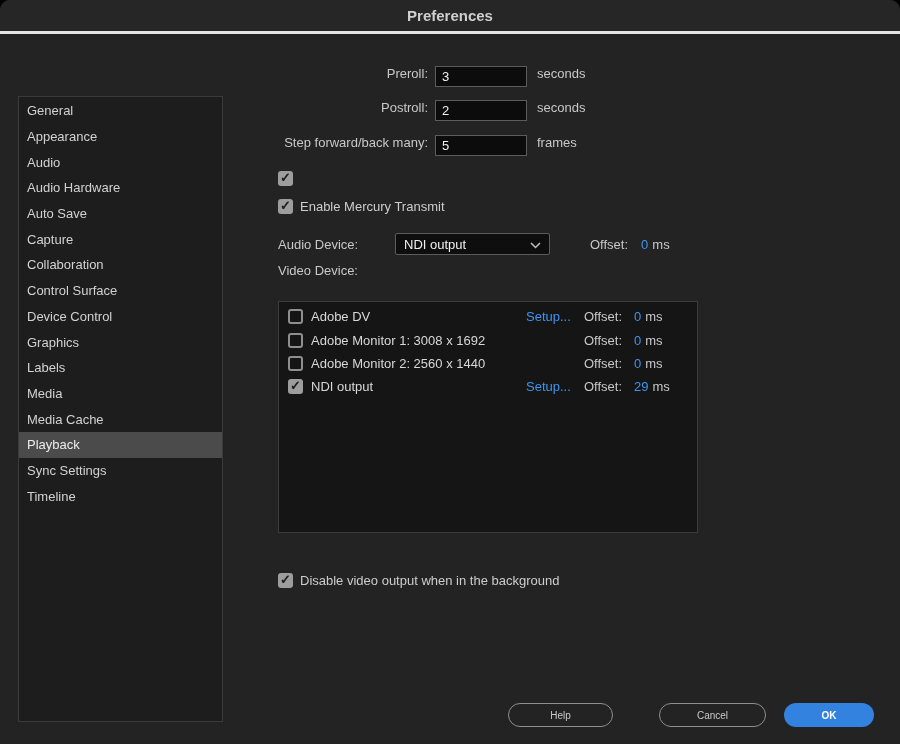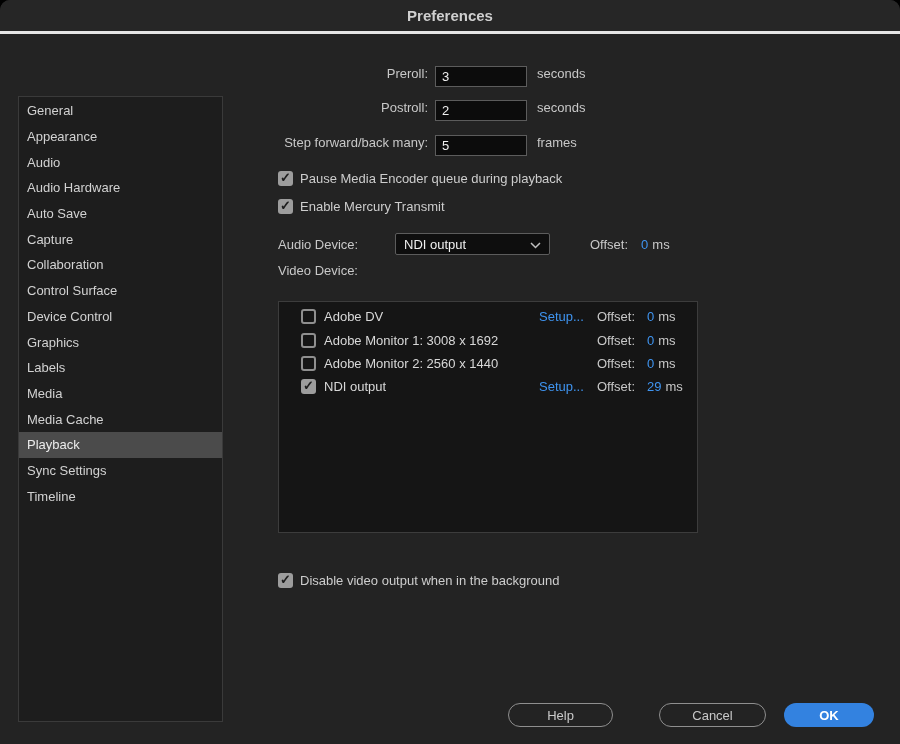--- a/index.html
+++ b/index.html
@@ -60,32 +60,32 @@
   .offset-group { display:flex; align-items:center; margin-left:20px; font-size:13px; }
   .offset-label { color:#c8c8c8; }
   .offset-value { color:var(--link,#3f94f0); margin-left:13px; }
   .offset-unit { color:#c8c8c8; margin-left:4px; }
   
   .video-label { position:absolute; left:278px; top:263px; color:#c8c8c8; font-size:13px; }
   .video-box {
     position:absolute; left:278px; top:301px; width:420px; height:232px;
     background:#151515; border:1px solid #3c3c3c; box-sizing:border-box; padding-top:3px;
   }
-  .v-row { height:23.4px; display:flex; align-items:center; padding-left:22px; font-size:13px; }
+  .v-row { height:23.4px; display:flex; align-items:center; padding-left:9px; font-size:13px; }
   .v-row .checkbox { margin-right:8px; }
   .v-name { width:215px; color:#d8d8d8; white-space:nowrap; overflow:hidden; }
   .v-setup { width:58px; color:var(--link,#3f94f0); cursor:default; }
   .v-offset-label { width:50px; color:#c8c8c8; }
   .v-offset-value { color:var(--link,#3f94f0); }
   .v-offset-unit { color:#c8c8c8; margin-left:4px; }
   
   .btn {
     position:absolute; top:703px; height:24px; border-radius:12px;
     display:flex; align-items:center; justify-content:center;
-    font-size:13px; box-sizing:border-box; cursor:default; font-family:inherit;
+    font-size:10px; box-sizing:border-box; cursor:default; font-family:inherit;
   }
   .btn-outline { border:1.5px solid #8f8f8f; color:#c9c9c9; background:transparent; }
   .btn-help { left:508px; width:105px; }
   .btn-cancel { left:659px; width:107px; }
   .btn-ok { left:784px; width:90px; background:var(--accent,#3382e0); color:#ffffff; font-weight:bold; border:none; }
   .chev { display:inline-block; }
 </style>
 </head>
 <body>
 
@@ -127,21 +127,20 @@
   </div>
 
   <div class="field-row" style="top:135px">
     <span class="f-label">Step forward/back many:</span>
     <input class="f-input" type="text" value="5" style="">
     <span class="f-unit">frames</span>
   </div>
 
   <div class="check-row" style="top:170px">
     <span class="checkbox checked"></span>
-    <span class="check-label">Pause Media Encoder queue during playback</span>
   </div>
 
   <div class="check-row" style="top:198px">
     <span class="checkbox checked"></span>
     <span class="check-label">Enable Mercury Transmit</span>
   </div>
 
   <div class="audio-row">
     <span class="a-label">Audio Device:</span>
     <div class="dropdown">

